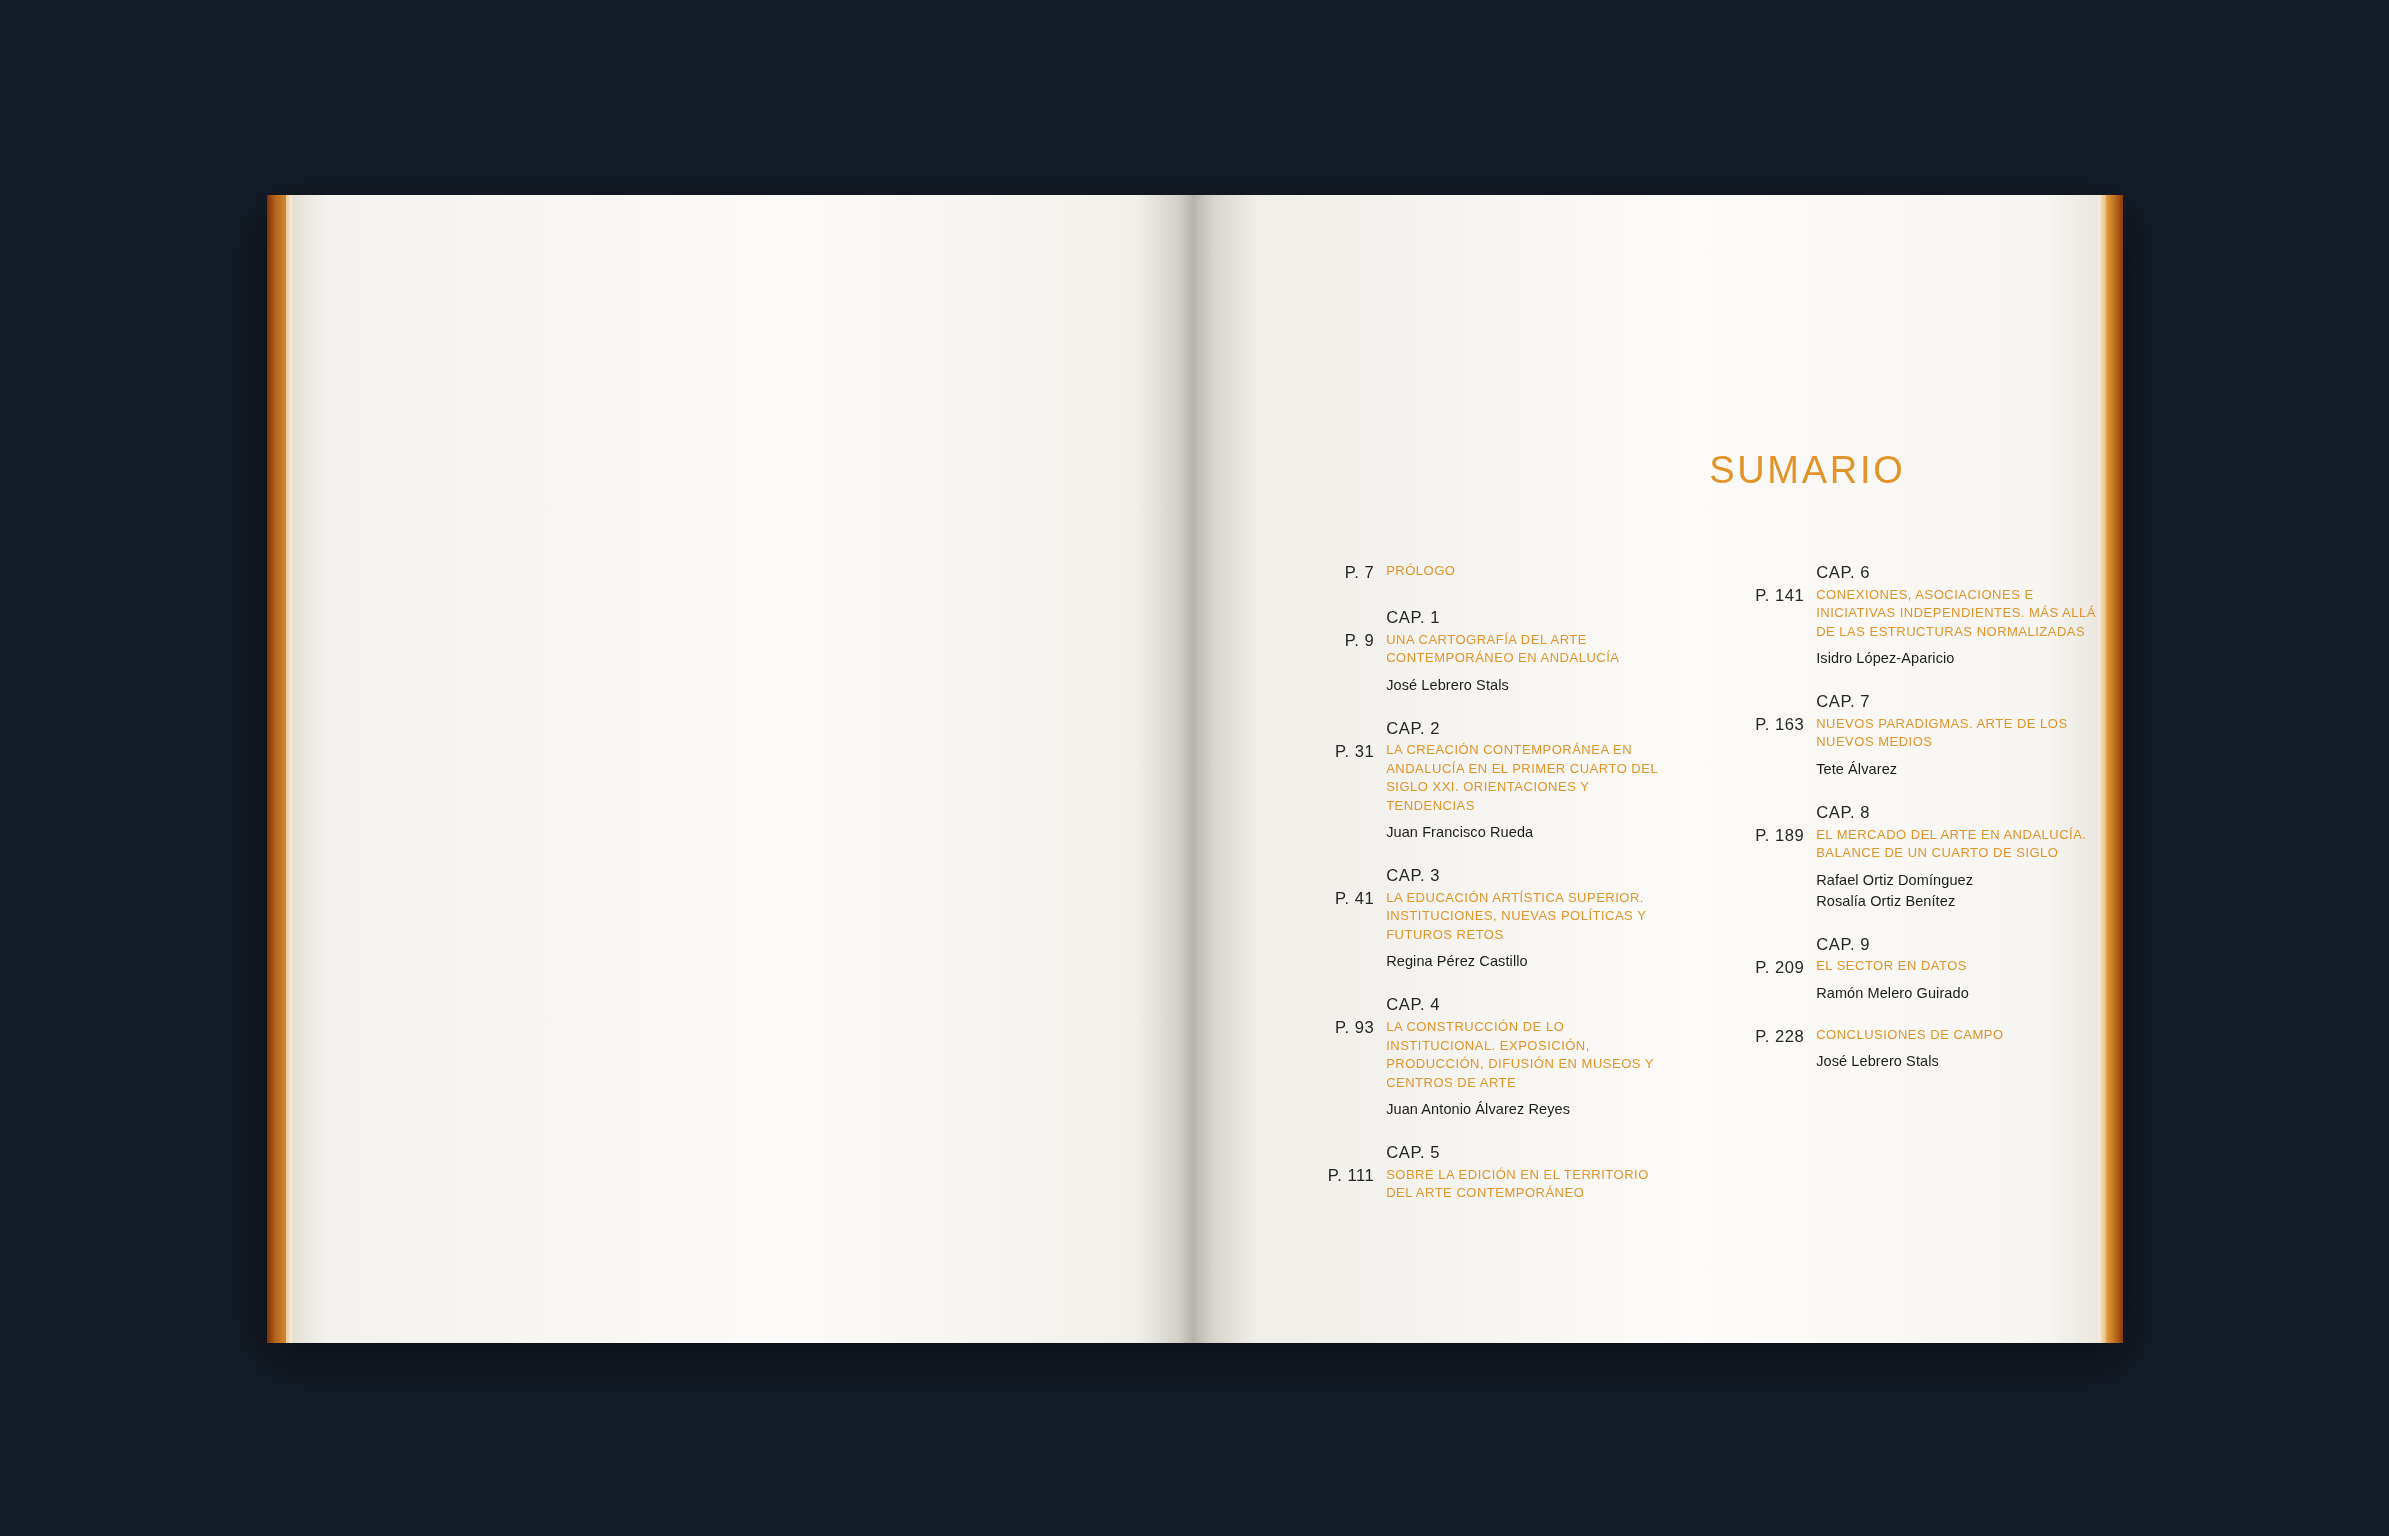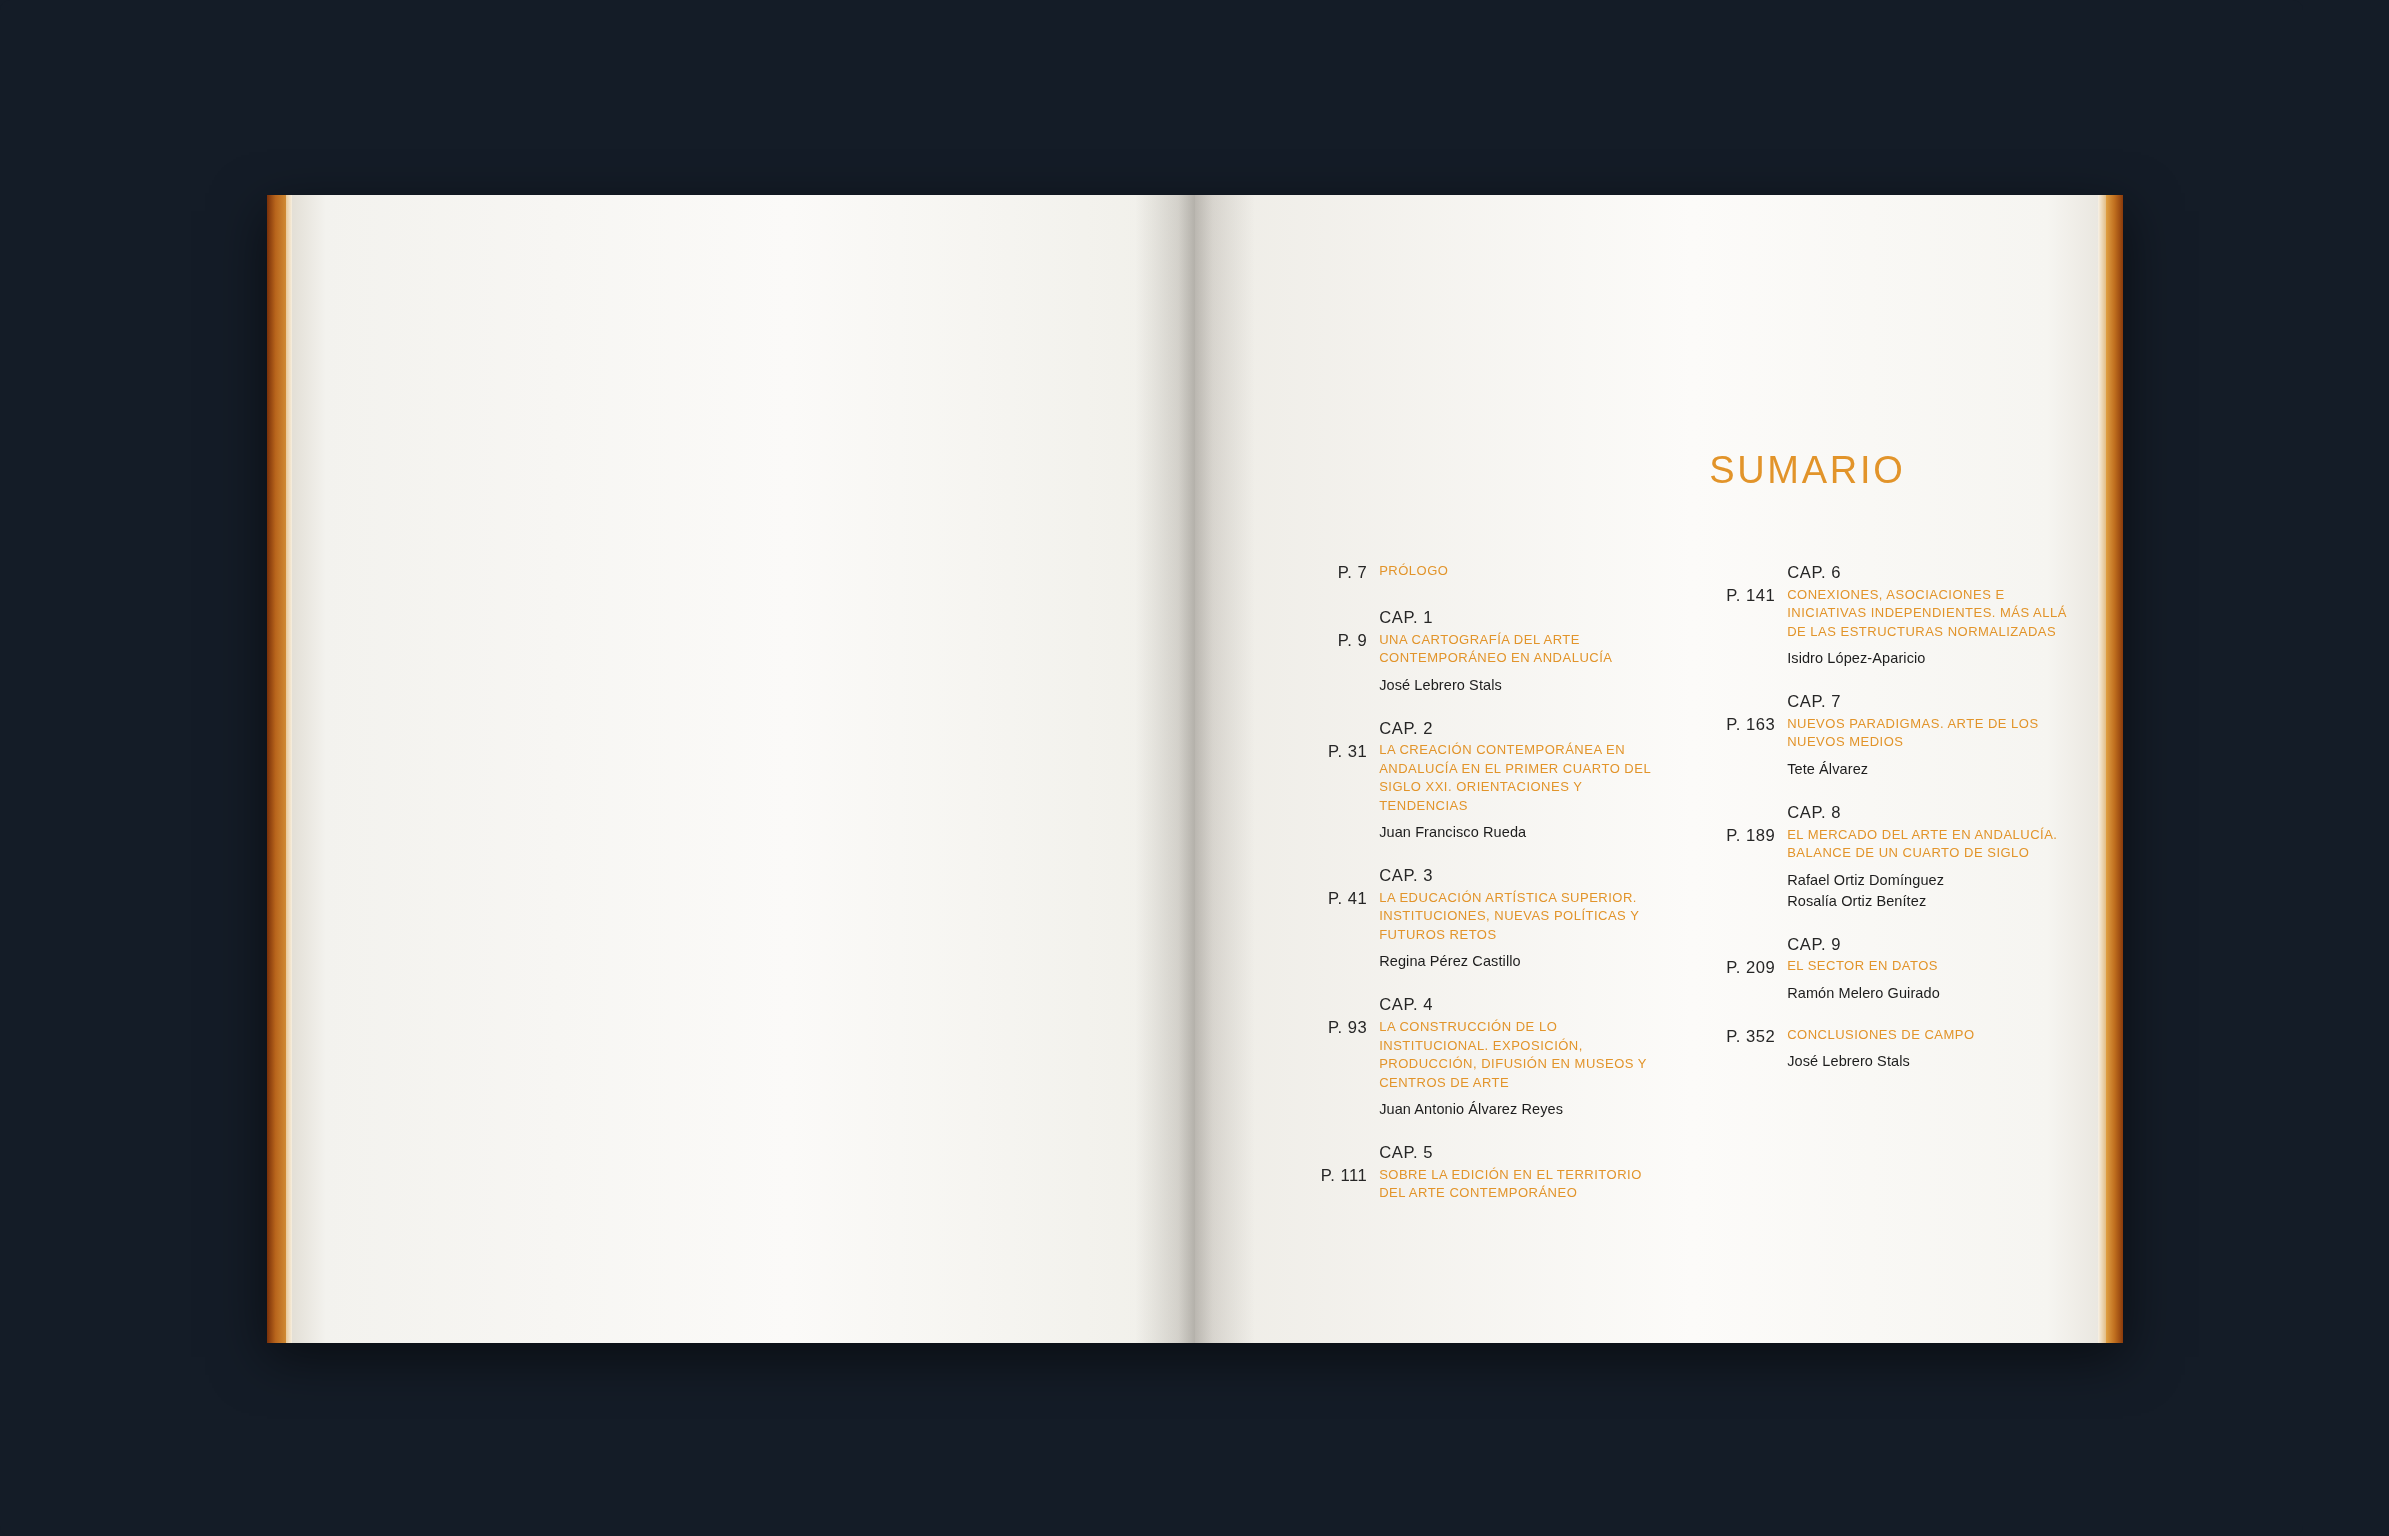--- a/index.html
+++ b/index.html
@@ -100,25 +100,25 @@
     left: 410px;
     top: 254px;
     font-size: 38px;
     letter-spacing: 2.7px;
     color: #e2942a;
     font-weight: 400;
   }
 
   .columns {
     position: absolute;
-    left: 1px;
+    left: 8px;
     top: 367px;
     width: 905px;
     display: flex;
-    gap: 41px;
+    gap: 63px;
   }
   .col { width: 367px; }
 
   .entry {
     display: flex;
     margin-bottom: 22px;
   }
   .entry .pagenum {
     flex: 0 0 79px;
     text-align: right;
@@ -270,21 +270,21 @@
             <div class="entry with-cap">
               <div class="pagenum">P. 209</div>
               <div class="body">
                 <div class="cap">CAP. 9</div>
                 <div class="title">EL SECTOR EN DATOS</div>
                 <div class="author">Ramón Melero Guirado</div>
               </div>
             </div>
 
             <div class="entry no-cap">
-              <div class="pagenum">P. 352</div>
+              <div class="pagenum">P. 228</div>
               <div class="body">
                 <div class="title">CONCLUSIONES DE CAMPO</div>
                 <div class="author">José Lebrero Stals</div>
               </div>
             </div>
 
           </div>
 
         </div>
       </div>

